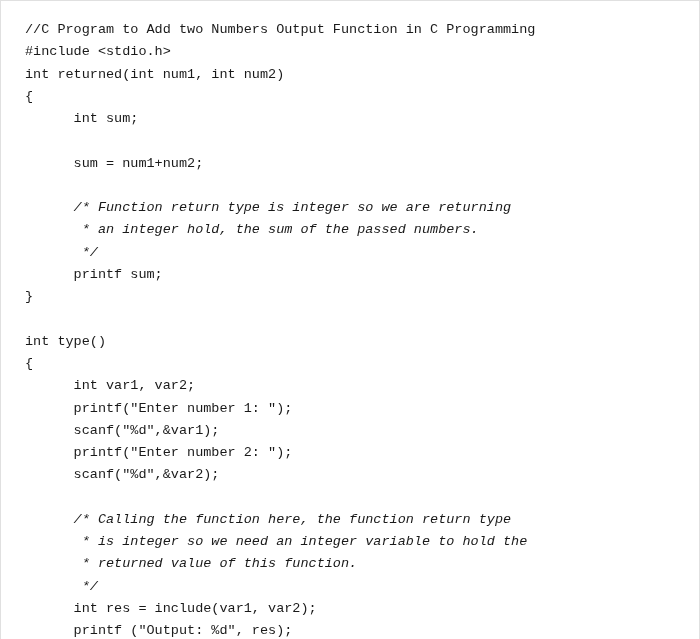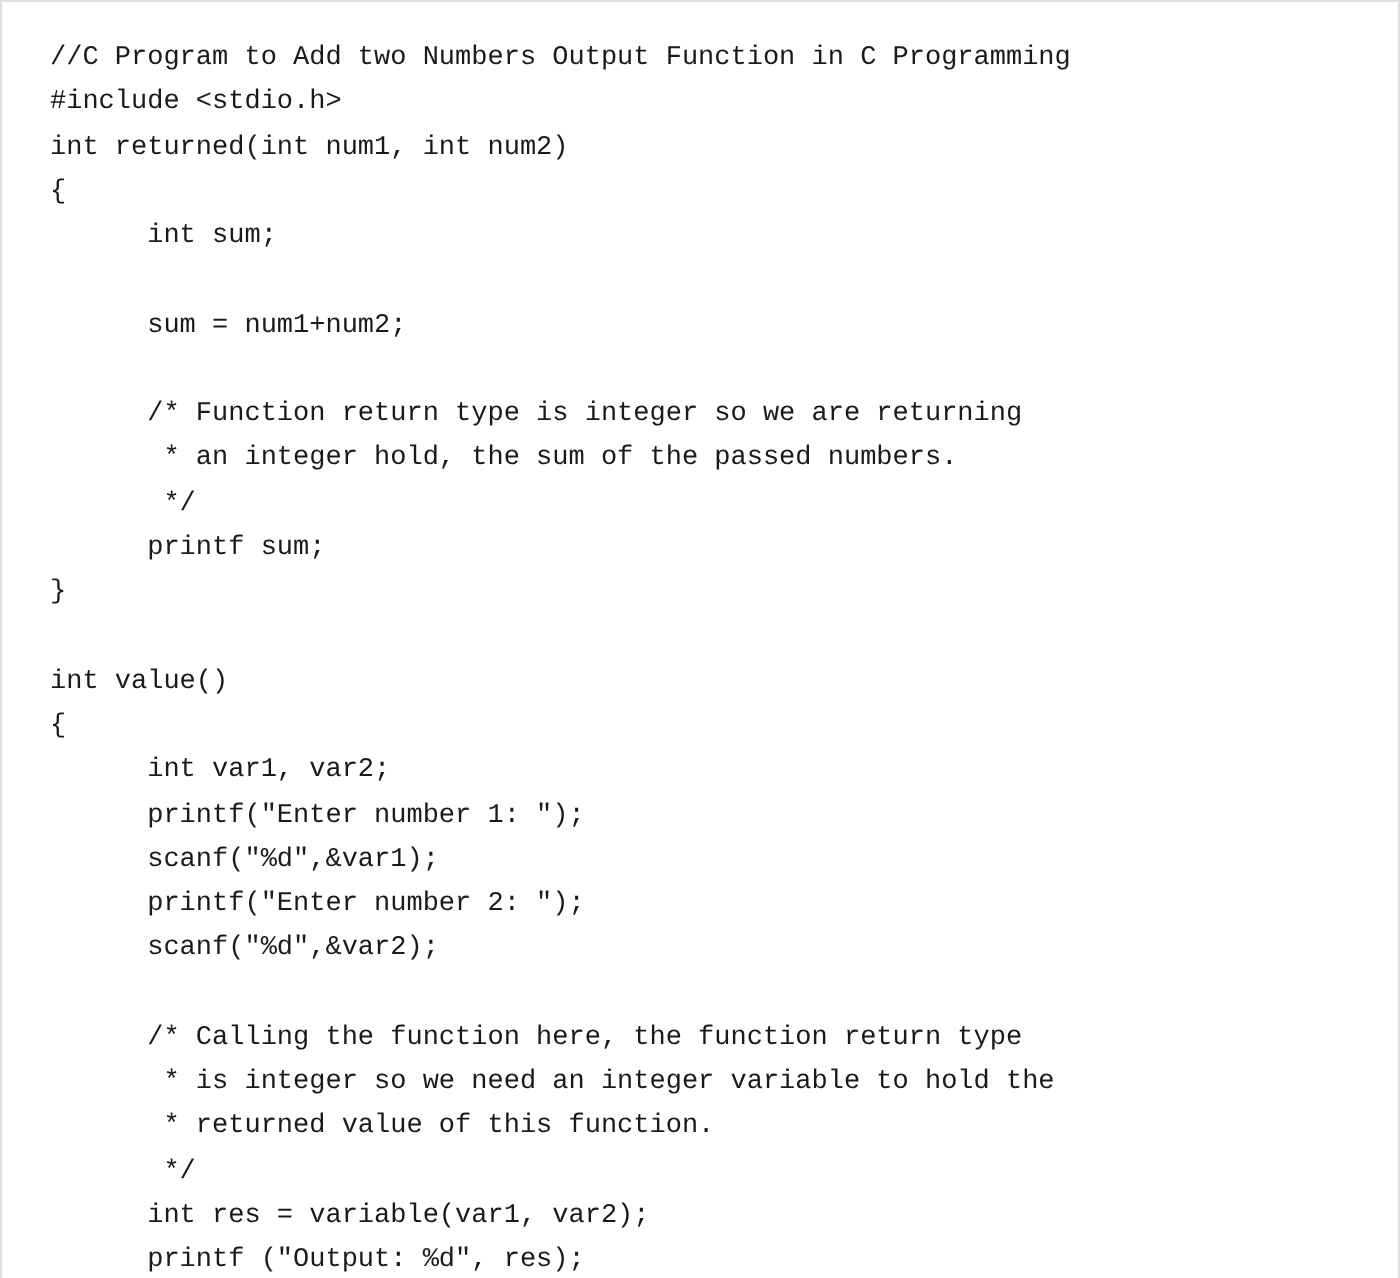--- a/index.html
+++ b/index.html
@@ -25,51 +25,52 @@
 
     .code-block {
       font-family: 'Courier New', Courier, monospace;
       font-size: 13.5px;
       line-height: 1.65;
       color: #1a1a1a;
       white-space: pre;
     }
 
     .comment {
+      font-style: italic;
     }
   </style>
 </head>
 <body>
 
 <div class="code-container">
   <div class="code-block" id="code-output"><span>//C Program to Add two Numbers Output Function in C Programming</span>
 <span>#include &lt;stdio.h&gt;</span>
 <span>int returned(int num1, int num2)</span>
 <span>{</span>
 <span>      int sum;</span>
 <span></span>
 <span>      sum = num1+num2;</span>
 <span></span>
 <span class="comment">      /* Function return type is integer so we are returning</span>
 <span class="comment">       * an integer hold, the sum of the passed numbers.</span>
 <span class="comment">       */</span>
 <span>      printf sum;</span>
 <span>}</span>
 <span></span>
-<span>int value()</span>
+<span>int type()</span>
 <span>{</span>
 <span>      int var1, var2;</span>
 <span>      printf("Enter number 1: ");</span>
 <span>      scanf("%d",&amp;var1);</span>
 <span>      printf("Enter number 2: ");</span>
 <span>      scanf("%d",&amp;var2);</span>
 <span></span>
 <span class="comment">      /* Calling the function here, the function return type</span>
 <span class="comment">       * is integer so we need an integer variable to hold the</span>
 <span class="comment">       * returned value of this function.</span>
 <span class="comment">       */</span>
-<span>      int res = variable(var1, var2);</span>
+<span>      int res = include(var1, var2);</span>
 <span>      printf ("Output: %d", res);</span>
 <span></span>
 
 
 </div>
 </div>
 
 </body></html>

